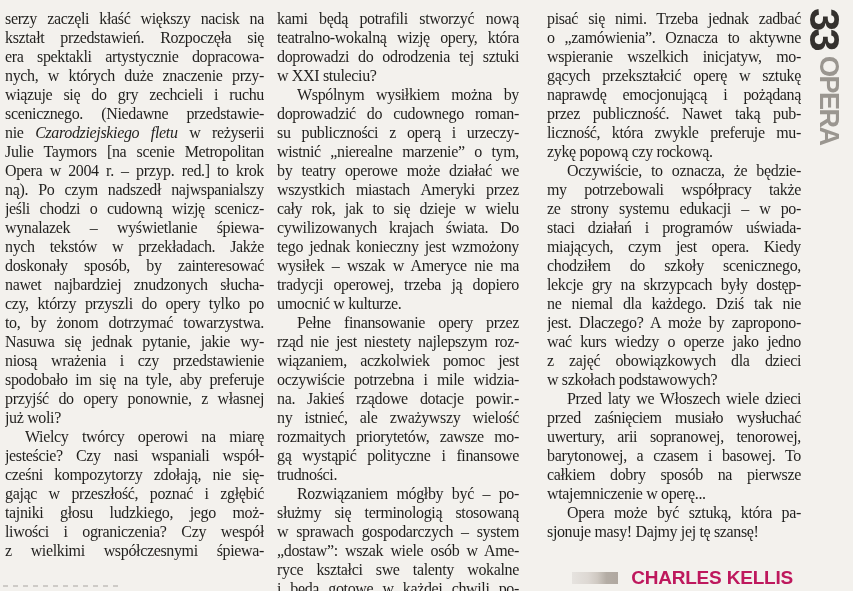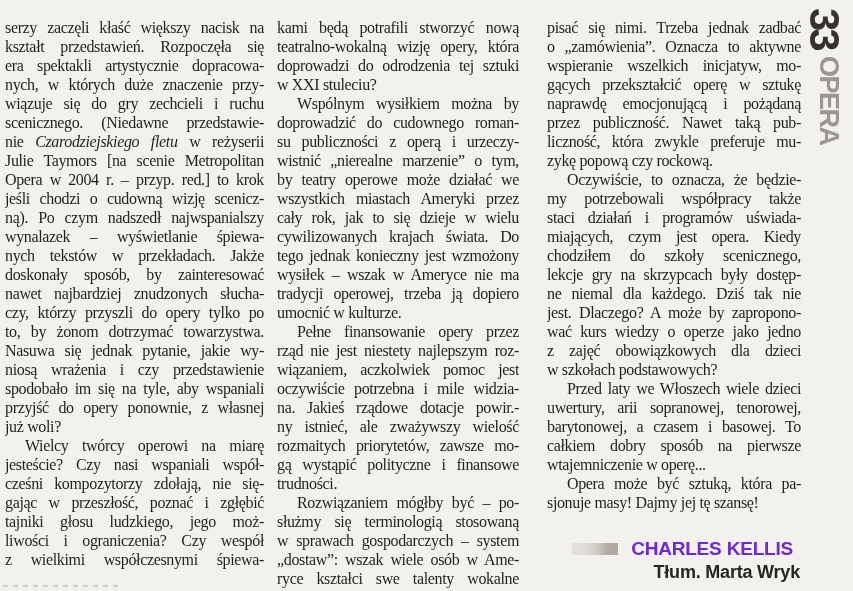--- a/index.html
+++ b/index.html
@@ -9,21 +9,21 @@
     font-family: "Liberation Serif", serif;
   }
   .page {
     position: relative;
     width: 853px; height: 591px;
     background: #f3f1ed;
     color: #201f1d;
   }
   .col {
     position: absolute;
-    top: 18px;
+    top: 9px;
   }
   .col-1 { left: 5px;   width: 259px; }
   .col-2 { left: 277px; width: 242px; }
   .col-3 { left: 547px; width: 254px; }
   .line {
     font-size: 16px;
     line-height: 19px;
     height: 19px;
     overflow: hidden;
     letter-spacing: -0.35px;
@@ -49,21 +49,21 @@
     font-weight: bold;
   }
   .sig-box {
     width: 46px; height: 12px;
     margin-right: 13px;
     background: linear-gradient(90deg, #e6e3df 0%, #ddd8d3 35%, #cfc9c2 55%, #b4ada5 75%, #b0a8a0 100%);
   }
   .sig-author {
     font-size: 19px;
     letter-spacing: -0.2px;
-    color: #6d28d9;
+    color: #be185d;
   }
   .sig-trans {
     margin-top: 2px;
     text-align: right;
     padding-right: 1px;
     font-family: "Liberation Sans", sans-serif;
     font-weight: bold;
     font-size: 18px;
     letter-spacing: -0.2px;
     color: #262522;
@@ -108,31 +108,31 @@
   <div class="col col-1">
       <div class="line"><span>serzy zaczęli kłaść większy nacisk na</span></div>
       <div class="line"><span>kształt przedstawień. Rozpoczęła się</span></div>
       <div class="line"><span>era spektakli artystycznie dopracowa-</span></div>
       <div class="line"><span>nych, w których duże znaczenie przy-</span></div>
       <div class="line"><span>wiązuje się do gry zechcieli i ruchu</span></div>
       <div class="line"><span>scenicznego. (Niedawne przedstawie-</span></div>
       <div class="line"><span>nie </span><i>Czarodziejskiego fletu</i><span> w reżyserii</span></div>
       <div class="line"><span>Julie Taymors [na scenie Metropolitan</span></div>
       <div class="line"><span>Opera w 2004 r. – przyp. red.] to krok</span></div>
+      <div class="line"><span>ną). Po czym nadszedł najwspanialszy</span></div>
       <div class="line"><span>jeśli chodzi o cudowną wizję scenicz-</span></div>
-      <div class="line"><span>ną). Po czym nadszedł najwspanialszy</span></div>
       <div class="line"><span>wynalazek – wyświetlanie śpiewa-</span></div>
       <div class="line"><span>nych tekstów w przekładach. Jakże</span></div>
       <div class="line"><span>doskonały sposób, by zainteresować</span></div>
       <div class="line"><span>nawet najbardziej znudzonych słucha-</span></div>
       <div class="line"><span>czy, którzy przyszli do opery tylko po</span></div>
       <div class="line"><span>to, by żonom dotrzymać towarzystwa.</span></div>
       <div class="line"><span>Nasuwa się jednak pytanie, jakie wy-</span></div>
       <div class="line"><span>niosą wrażenia i czy przedstawienie</span></div>
-      <div class="line"><span>spodobało im się na tyle, aby wspaniali</span></div>
+      <div class="line"><span>spodobało im się na tyle, aby preferuje</span></div>
       <div class="line"><span>przyjść do opery ponownie, z własnej</span></div>
       <div class="line end"><span>już woli?</span></div>
       <div class="line indent"><span>Wielcy twórcy operowi na miarę</span></div>
       <div class="line"><span>jesteście? Czy nasi wspaniali współ-</span></div>
       <div class="line"><span>cześni kompozytorzy zdołają, nie się-</span></div>
       <div class="line"><span>gając w przeszłość, poznać i zgłębić</span></div>
       <div class="line"><span>tajniki głosu ludzkiego, jego moż-</span></div>
       <div class="line"><span>liwości i ograniczenia? Czy wespół</span></div>
       <div class="line"><span>z wielkimi współczesnymi śpiewa-</span></div>
     </div>
@@ -175,30 +175,32 @@
   <div class="line"><span>pisać się nimi. Trzeba jednak zadbać</span></div>
       <div class="line"><span>o „zamówienia”. Oznacza to aktywne</span></div>
       <div class="line"><span>wspieranie wszelkich inicjatyw, mo-</span></div>
       <div class="line"><span>gących przekształcić operę w sztukę</span></div>
       <div class="line"><span>naprawdę emocjonującą i pożądaną</span></div>
       <div class="line"><span>przez publiczność. Nawet taką pub-</span></div>
       <div class="line"><span>liczność, która zwykle preferuje mu-</span></div>
       <div class="line end"><span>zykę popową czy rockową.</span></div>
       <div class="line indent"><span>Oczywiście, to oznacza, że będzie-</span></div>
       <div class="line"><span>my potrzebowali współpracy także</span></div>
+      <div class="line"><span>ze strony systemu edukacji – w po-</span></div>
       <div class="line"><span>staci działań i programów uświada-</span></div>
       <div class="line"><span>miających, czym jest opera. Kiedy</span></div>
       <div class="line"><span>chodziłem do szkoły scenicznego,</span></div>
       <div class="line"><span>lekcje gry na skrzypcach były dostęp-</span></div>
       <div class="line"><span>ne niemal dla każdego. Dziś tak nie</span></div>
       <div class="line"><span>jest. Dlaczego? A może by zapropono-</span></div>
       <div class="line"><span>wać kurs wiedzy o operze jako jedno</span></div>
       <div class="line"><span>z zajęć obowiązkowych dla dzieci</span></div>
       <div class="line end"><span>w szkołach podstawowych?</span></div>
       <div class="line indent"><span>Przed laty we Włoszech wiele dzieci</span></div>
+      <div class="line"><span>przed zaśnięciem musiało wysłuchać</span></div>
       <div class="line"><span>uwertury, arii sopranowej, tenorowej,</span></div>
       <div class="line"><span>barytonowej, a czasem i basowej. To</span></div>
       <div class="line"><span>całkiem dobry sposób na pierwsze</span></div>
       <div class="line end"><span>wtajemniczenie w operę...</span></div>
       <div class="line indent"><span>Opera może być sztuką, która pa-</span></div>
       <div class="line end"><span>sjonuje masy! Dajmy jej tę szansę!</span></div>
       <div class="sig-row">
         <span class="sig-box"></span>
         <span class="sig-author">CHARLES KELLIS</span>
       </div>

